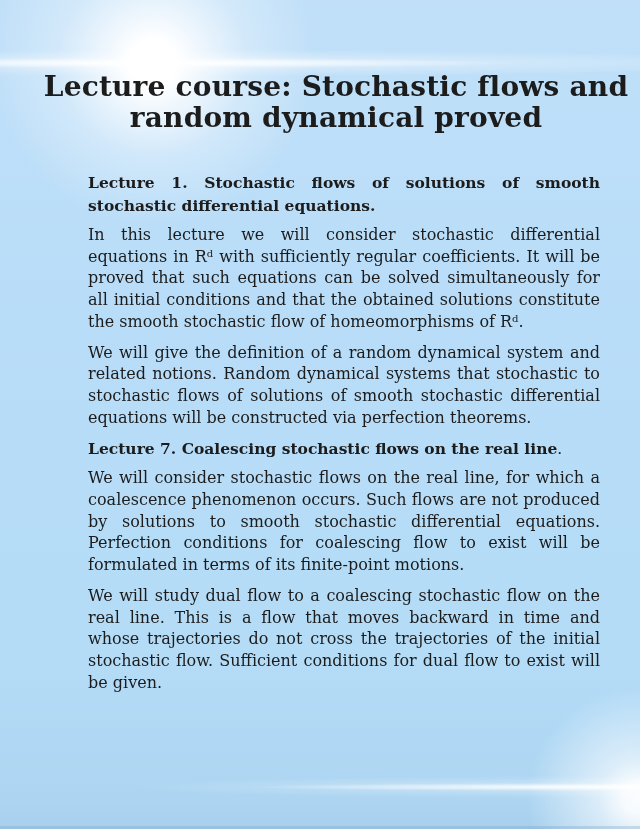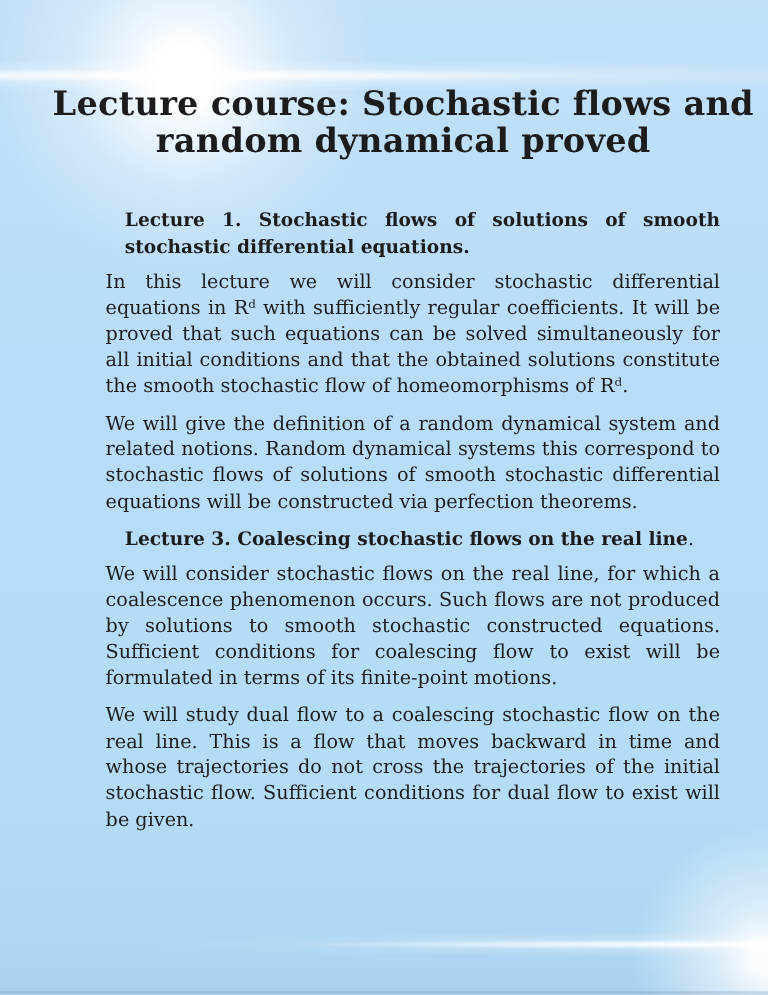--- a/index.html
+++ b/index.html
@@ -53,21 +53,21 @@
     }
     .content {
       position: absolute;
       left: 88px; top: 171px; width: 512px;
     }
     .heading {
       font-weight: bold;
       font-size: 15.5px;
       line-height: 23px;
       text-align: justify;
-      margin: 0 0 6px 16px;
+      margin: 0 0 6px 0;
     }
     .heading .suffix { font-weight: normal; }
     .para {
       font-size: 16px;
       line-height: 21.7px;
       text-align: justify;
       margin: 0 0 9px 0;
     }
   </style>
 </head>
@@ -87,26 +87,26 @@
   </div>
 
   <div class="content">
 
     <div class="section">
       <div class="heading"><span>Lecture 1. Stochastic flows of solutions of smooth stochastic differential equations.</span><span class="suffix"></span></div>
       <div class="para">In this lecture we will consider stochastic differential equations in Rᵈ with sufficiently regular coefficients. It will be proved that such equations can be solved simultaneously for all initial conditions and that the obtained solutions constitute the smooth stochastic flow of homeomorphisms of Rᵈ.</div>
     </div>
 
     <div class="section">
-      <div class="para">We will give the definition of a random dynamical system and related notions. Random dynamical systems this correspond to stochastic flows of solutions of smooth stochastic differential equations will be constructed via perfection theorems.</div>
+      <div class="para">We will give the definition of a random dynamical system and related notions. Random dynamical systems that stochastic to stochastic flows of solutions of smooth stochastic differential equations will be constructed via perfection theorems.</div>
     </div>
 
     <div class="section">
-      <div class="heading"><span>Lecture 3. Coalescing stochastic flows on the real line</span><span class="suffix">.</span></div>
-      <div class="para">We will consider stochastic flows on the real line, for which a coalescence phenomenon occurs. Such flows are not produced by solutions to smooth stochastic constructed equations. Sufficient conditions for coalescing flow to exist will be formulated in terms of its finite-point motions.</div>
+      <div class="heading"><span>Lecture 7. Coalescing stochastic flows on the real line</span><span class="suffix">.</span></div>
+      <div class="para">We will consider stochastic flows on the real line, for which a coalescence phenomenon occurs. Such flows are not produced by solutions to smooth stochastic differential equations. Perfection conditions for coalescing flow to exist will be formulated in terms of its finite-point motions.</div>
     </div>
 
     <div class="section">
       <div class="para">We will study dual flow to a coalescing stochastic flow on the real line. This is a flow that moves backward in time and whose trajectories do not cross the trajectories of the initial stochastic flow. Sufficient conditions for dual flow to exist will be given.</div>
     </div>
 
   </div>
 
 </div>
 

